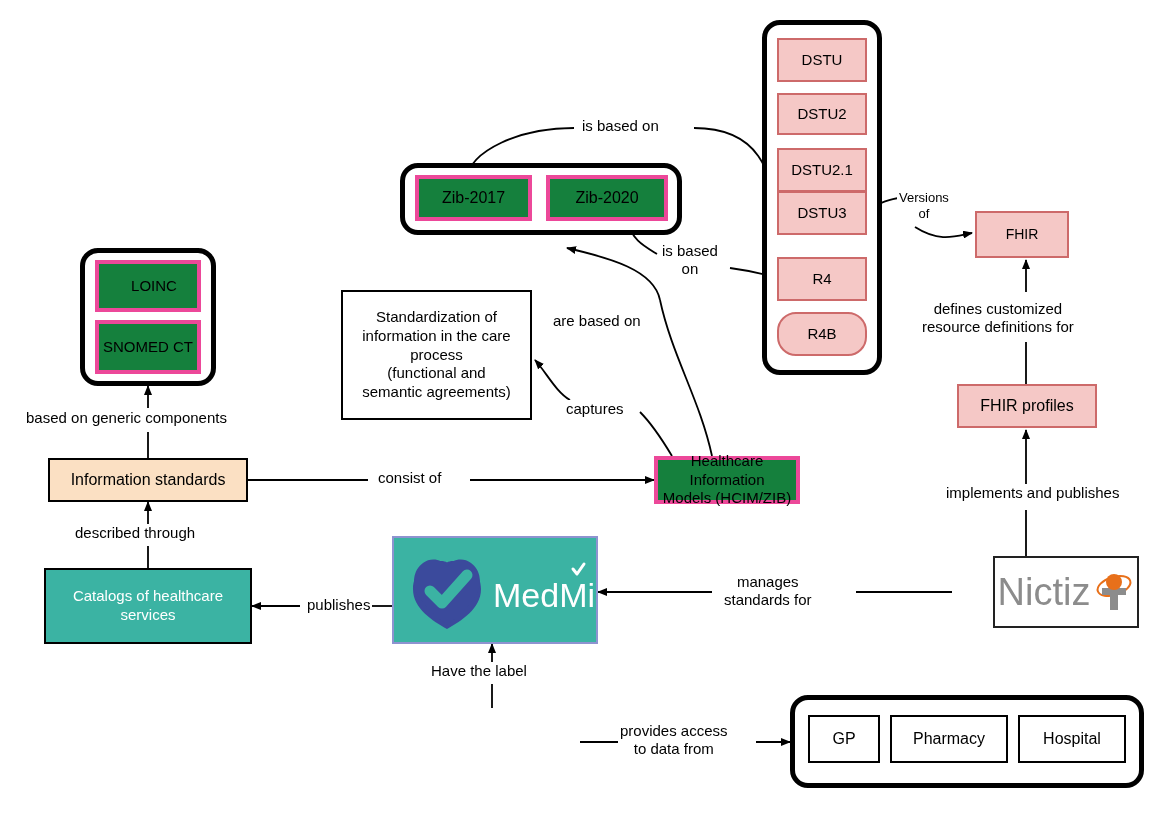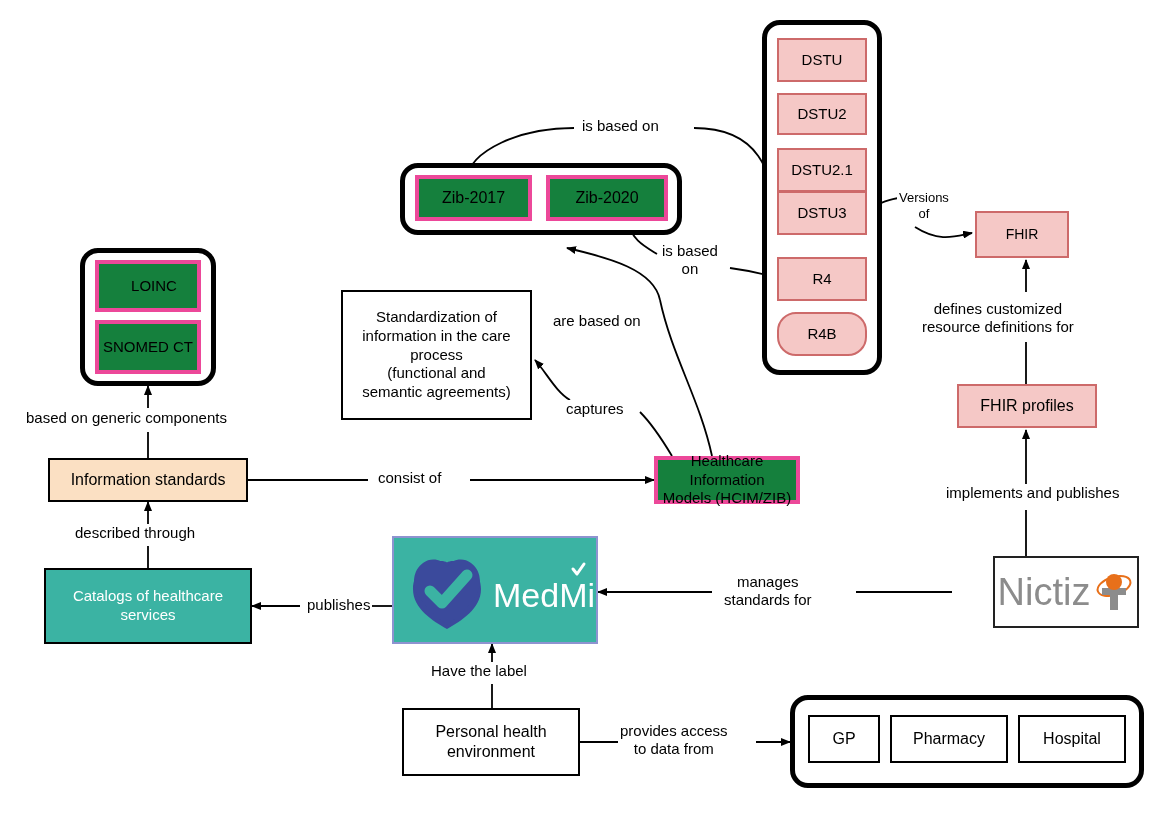--- a/index.html
+++ b/index.html
@@ -133,22 +133,20 @@
   <div class="nictiz" style="left:952px;top:556px;width:146px;height:72px;">
     <span class="wordmark">Nictiz</span>
     <svg width="40" height="44" viewBox="0 0 40 44">
       <ellipse cx="20" cy="16" rx="17" ry="9" fill="none" stroke="#e8701a" stroke-width="2" transform="rotate(-18 20 16)"></ellipse>
       <rect x="8" y="18" width="24" height="7" fill="#8c8c8c"></rect>
       <rect x="16" y="18" width="8" height="22" fill="#8c8c8c"></rect>
       <circle cx="20" cy="12" r="8" fill="#e8701a"></circle>
     </svg>
   </div>
 
-  <div class="node plain" style="left:402px;top:708px;width:178px;height:68px;font-size:16px;white-space:pre-line;">Personal health
-environment</div>
 
   <div class="group" style="left:790px;top:695px;width:354px;height:93px;"></div>
   <div class="node plain" style="left:808px;top:715px;width:72px;height:48px;font-size:16px;">GP</div>
   <div class="node plain" style="left:1018px;top:715px;width:108px;height:48px;font-size:16px;">Hospital</div>
   <div class="node plain" style="left:890px;top:715px;width:118px;height:48px;font-size:16px;">Pharmacy</div>
 
   <div class="lbl" style="left:580px;top:117px;font-size:15px;">is based on</div>
   <div class="lbl" style="left:660px;top:242px;font-size:15px;">is based
 on</div>
   <div class="lbl" style="left:897px;top:190px;font-size:13px;">Versions

